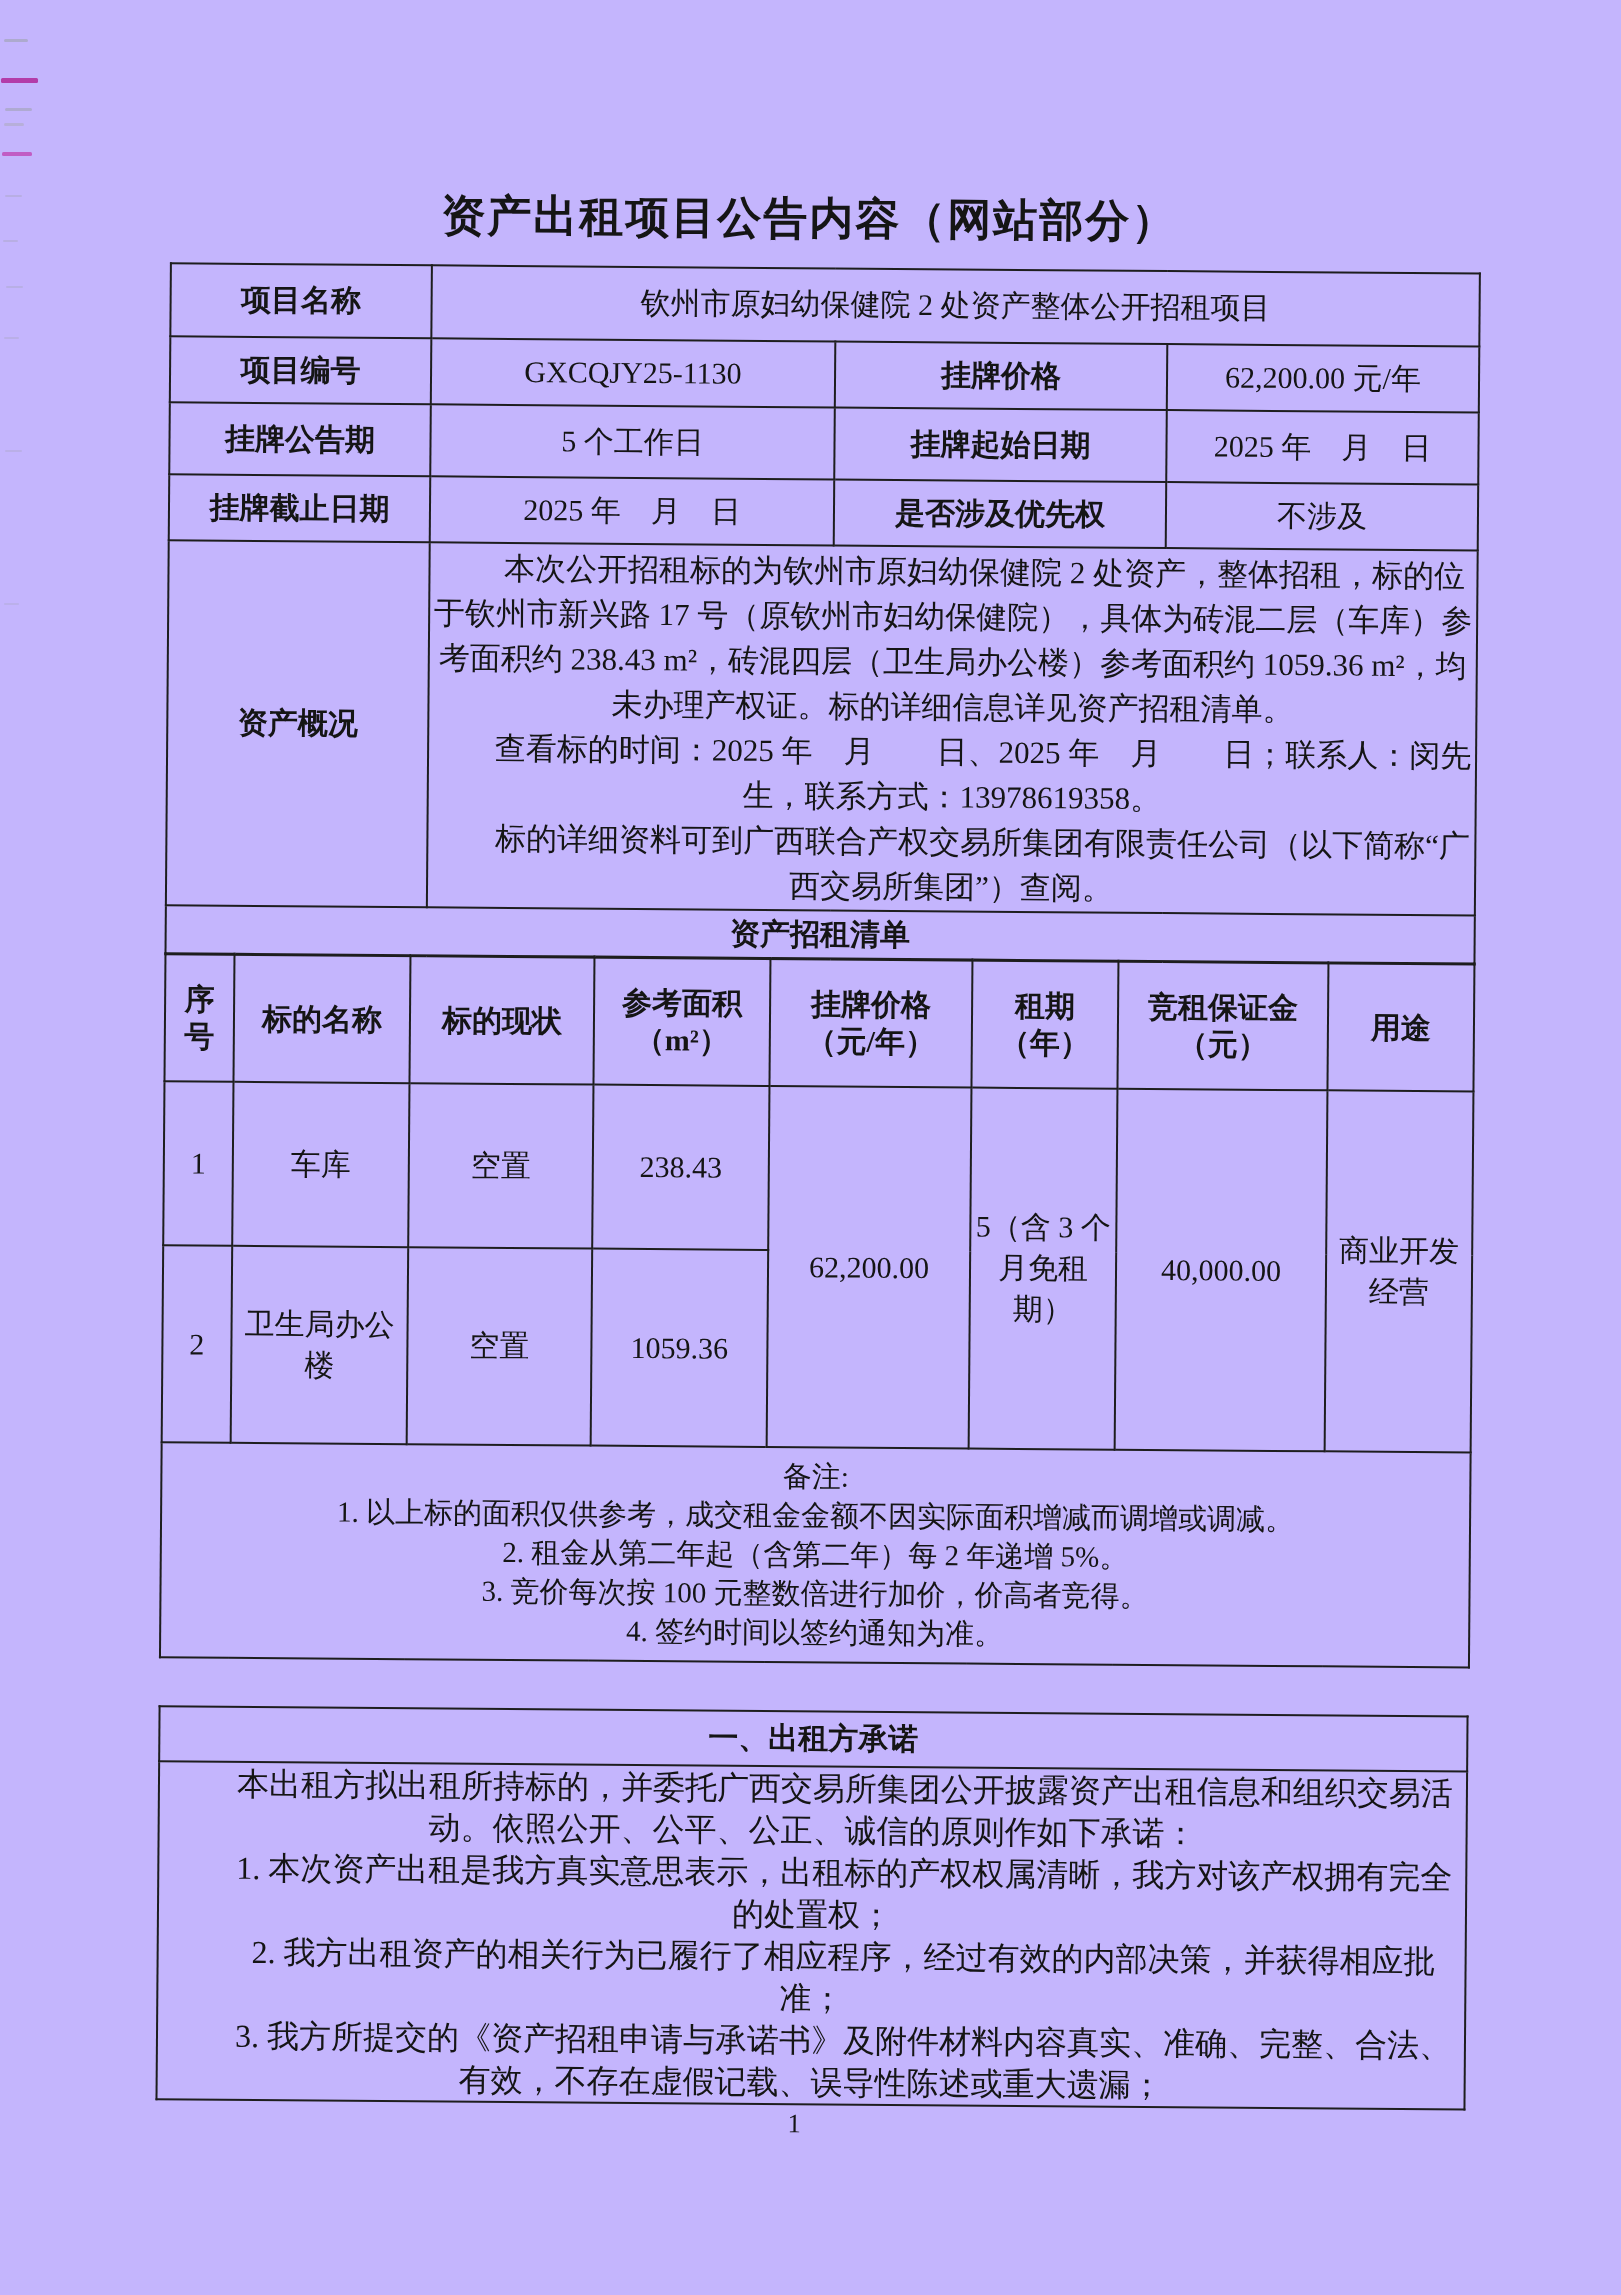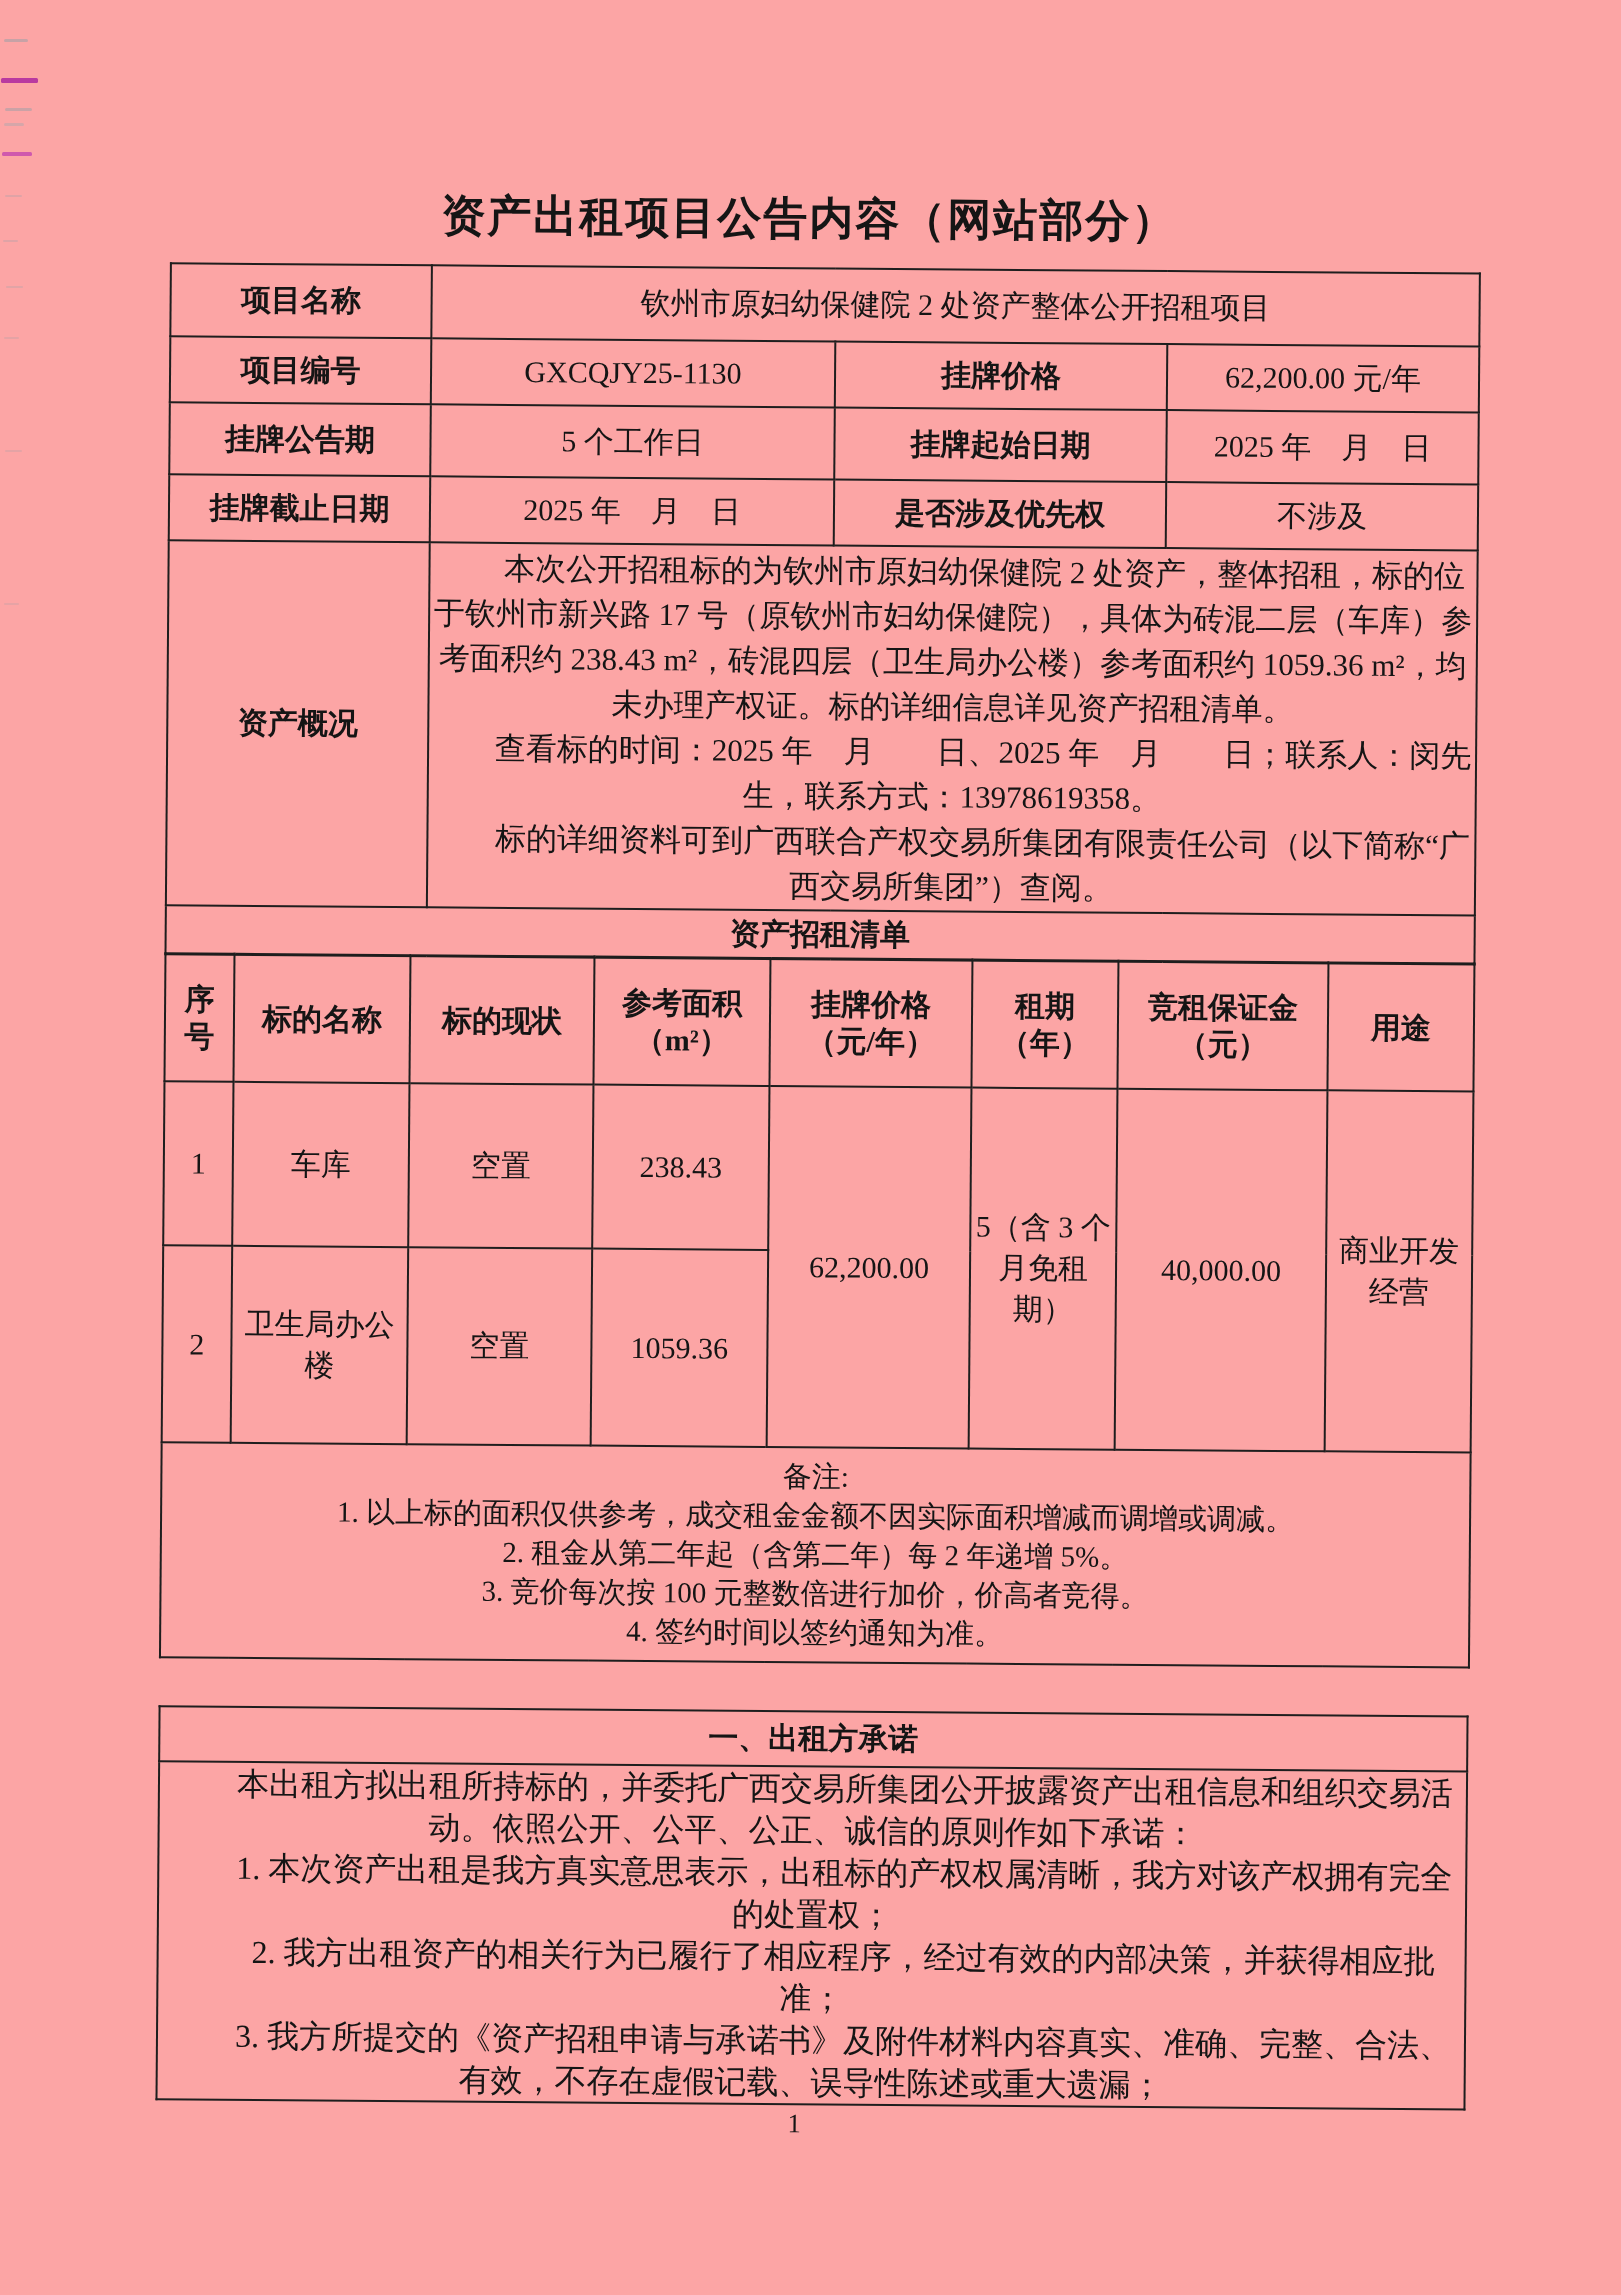--- a/index.html
+++ b/index.html
@@ -1,20 +1,20 @@
 <!DOCTYPE html>
 <html style="font-size:8.2px"><head>
 <meta charset="utf-8">
 <style>
   html, body { margin: 0; padding: 0; background: #e8e8e8; }
   #page {
     position: relative;
     width: 1622px;
     height: 2295px;
-    background: #fca5a5;
+    background: #c4b5fd;
     overflow: hidden;
     font-family: "Liberation Serif", "DejaVu Serif", serif;
     color: #151515;
   }
   #content {
     position: absolute;
     left: 0; top: 0; width: 100%; height: 100%;
     transform: rotate(0.45deg);
     transform-origin: 40% 0%;
   }

